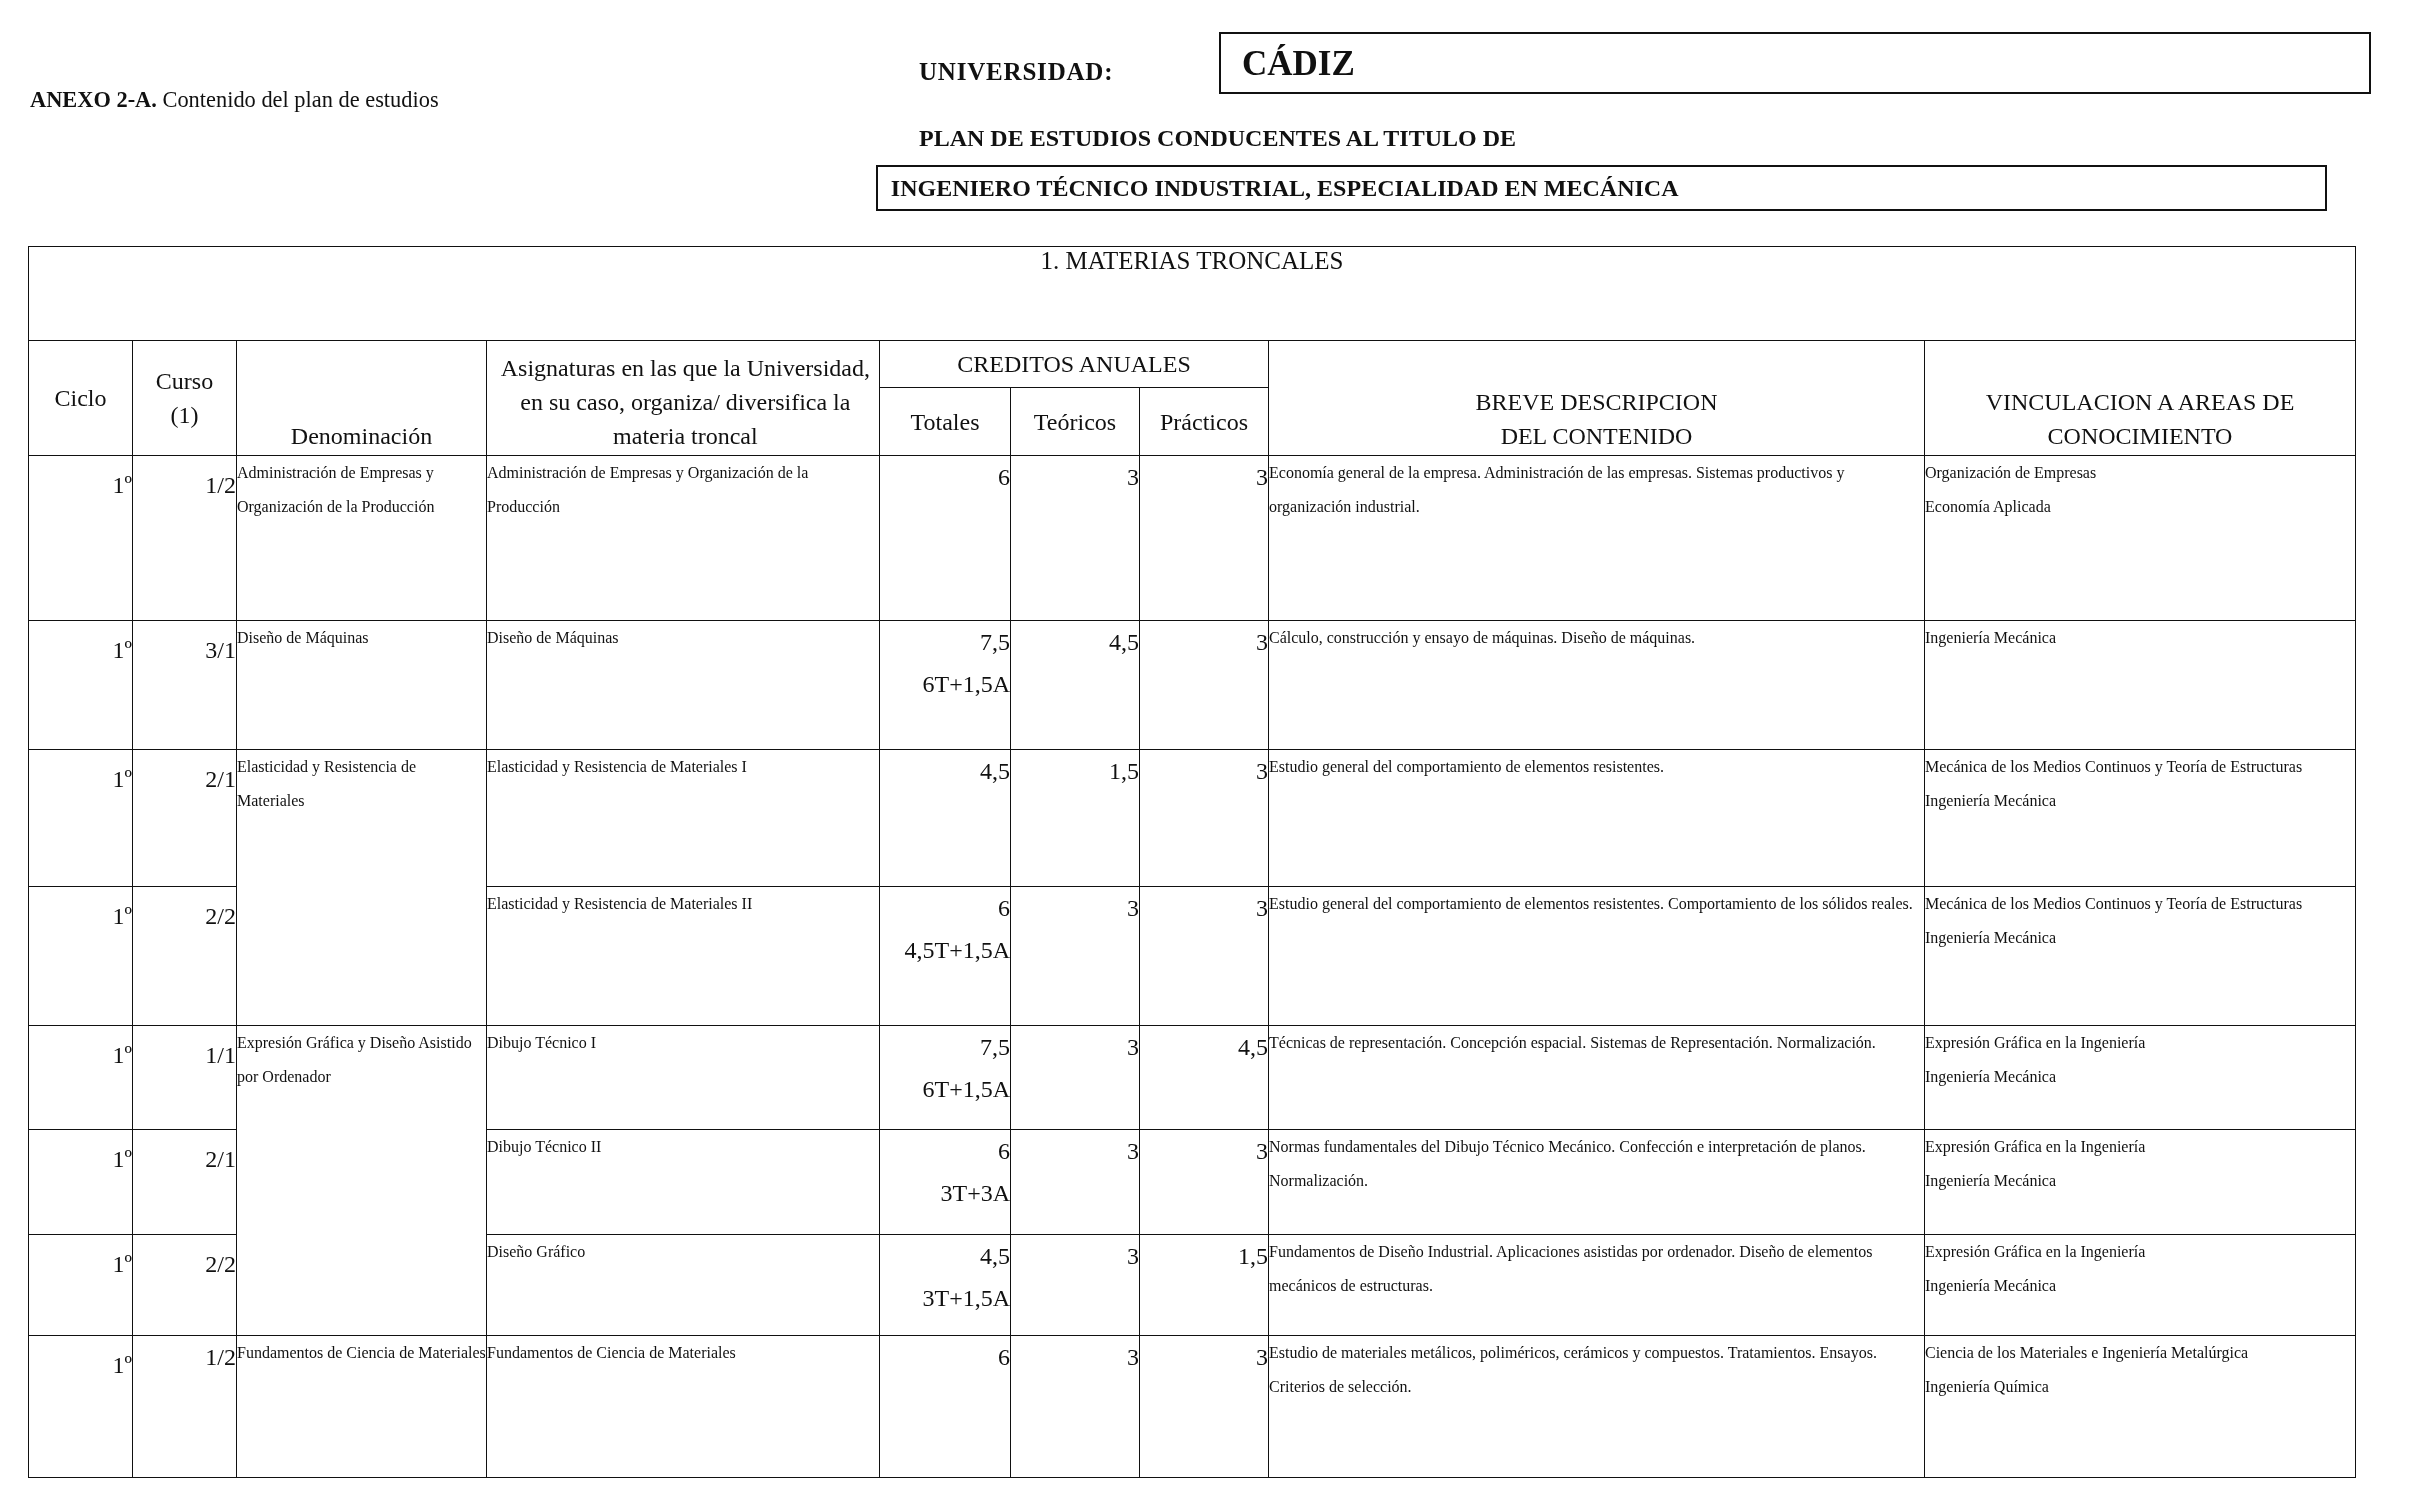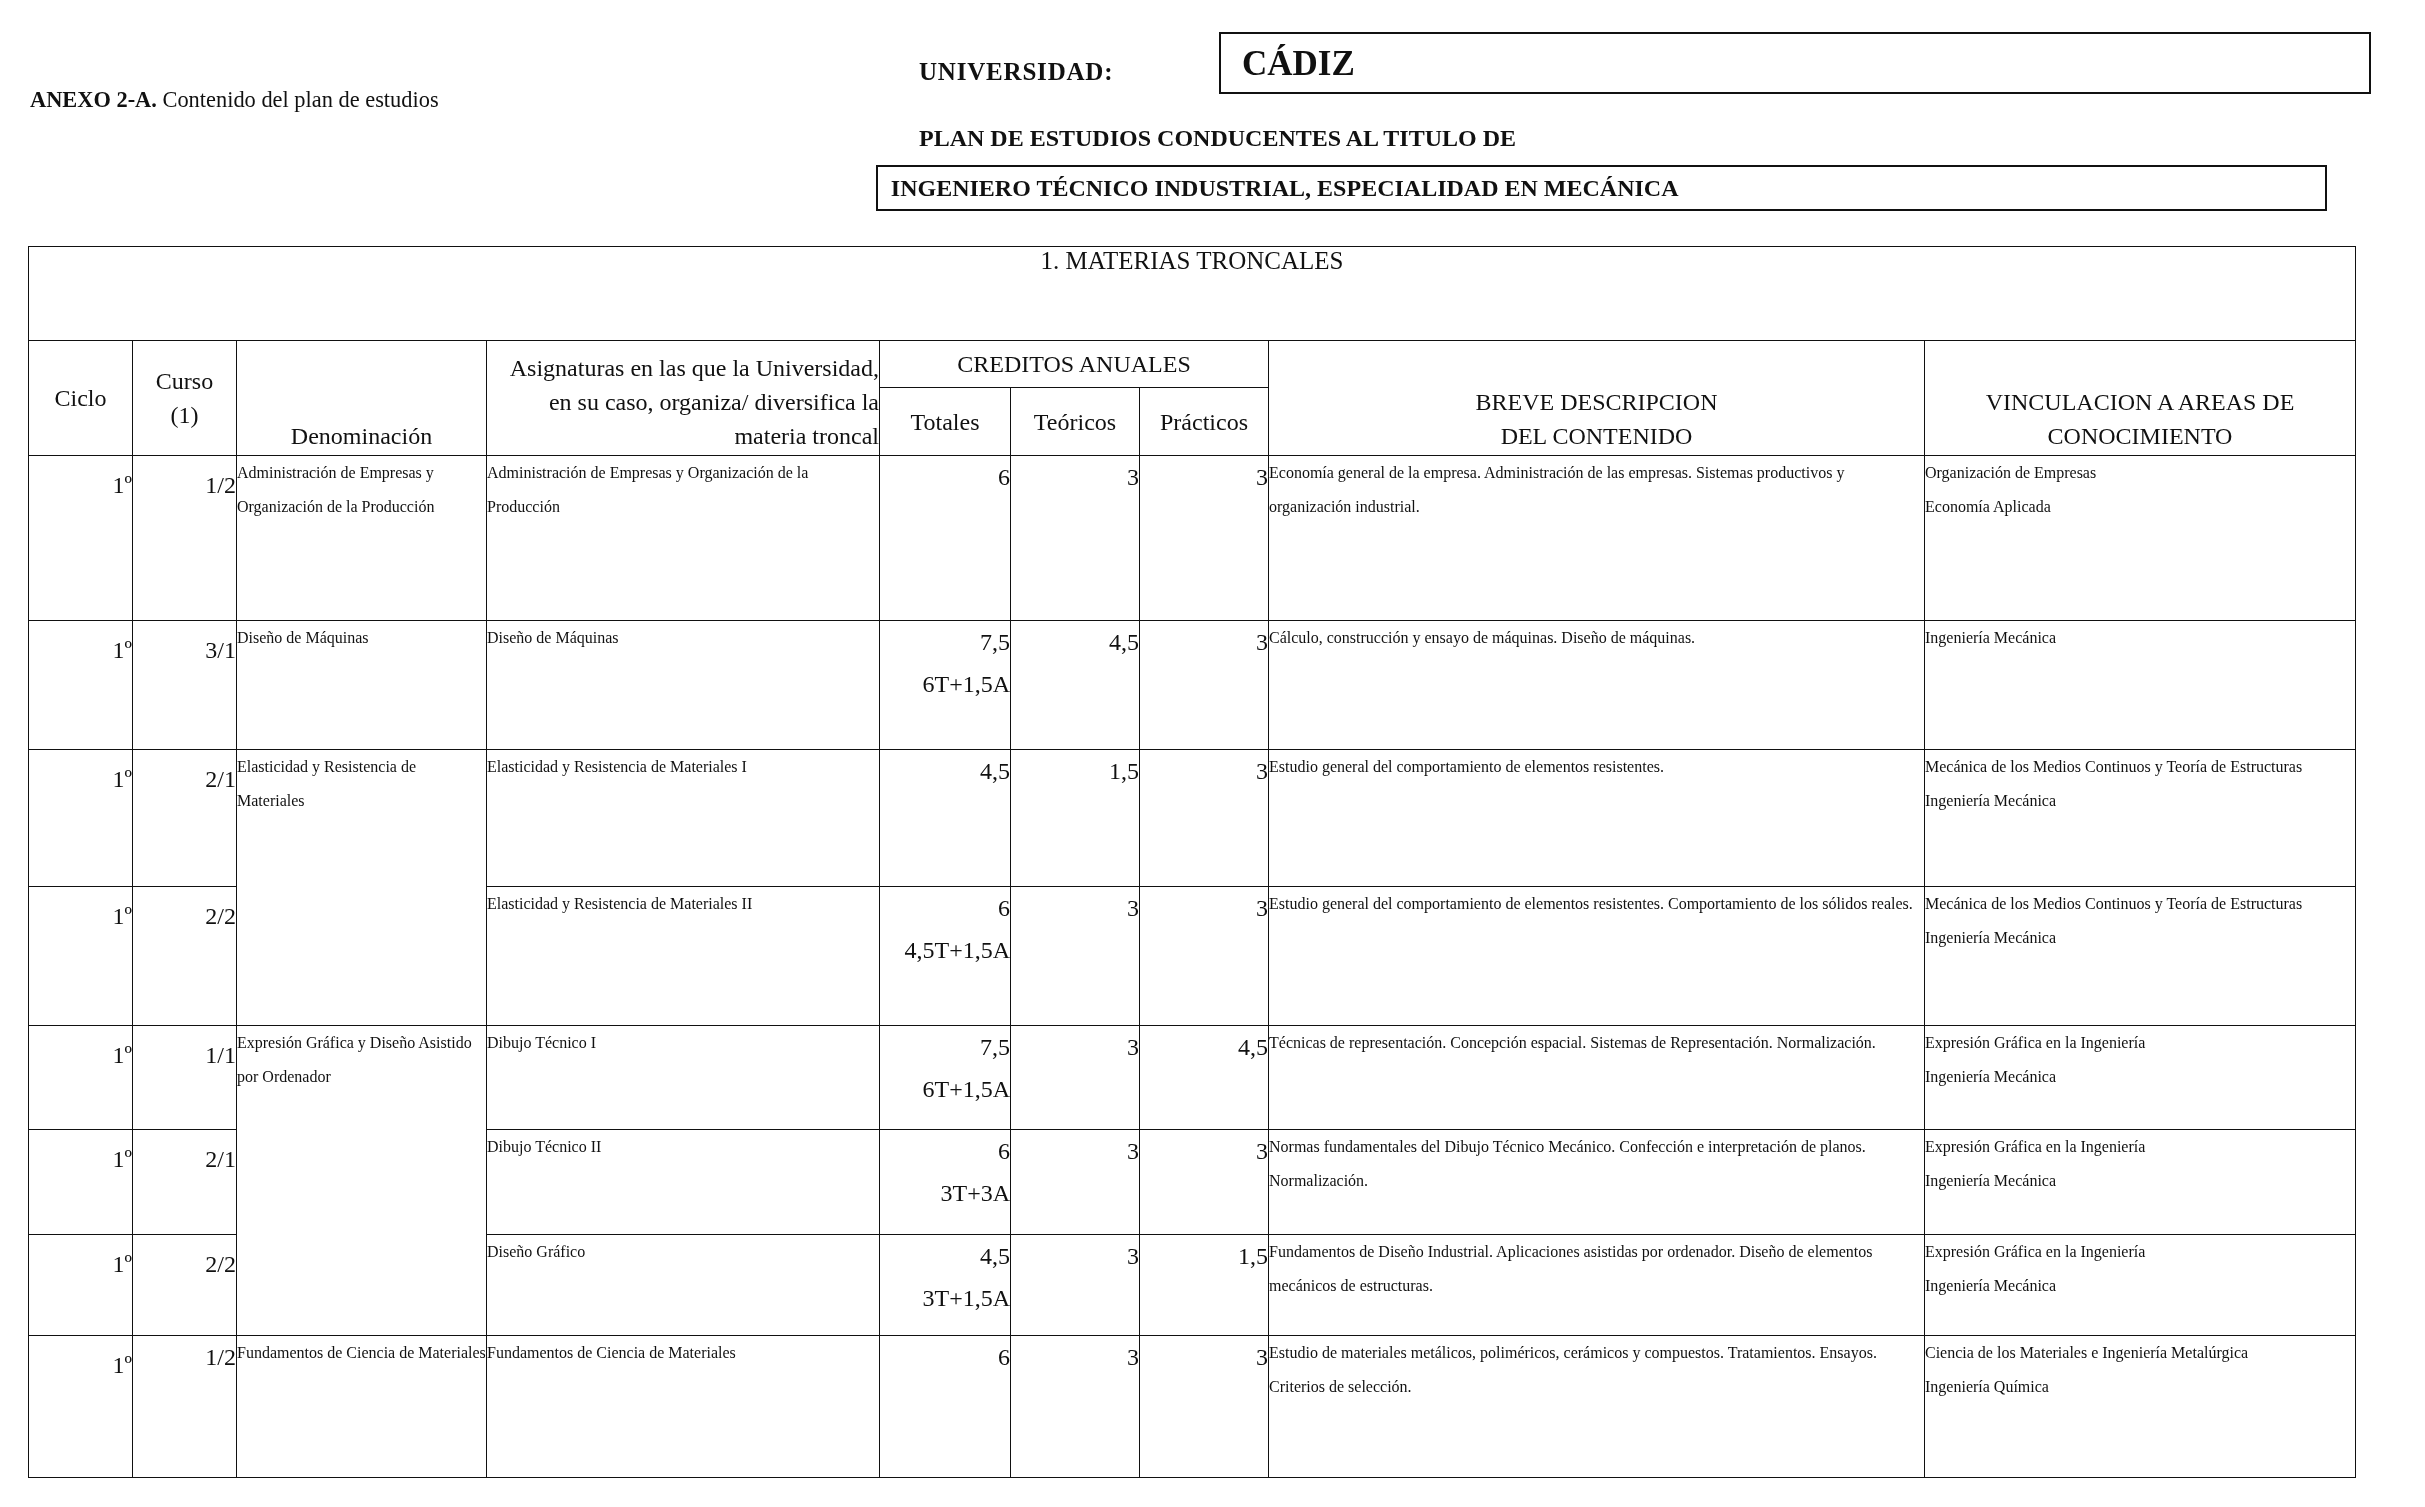--- a/index.html
+++ b/index.html
@@ -14,21 +14,21 @@
   .plan-label { left:919px; top:125px; font-size:24px; font-weight:bold; }
   .titulo-box { left:876px; top:165px; width:1451px; height:46px; border:2.4px solid #111; box-sizing:border-box; }
   .titulo-box span { position:absolute; left:12.8px; top:8px; font-size:24px; font-weight:bold; }
 
   table.main { position:absolute; left:28px; top:246px; width:2327px; border-collapse:collapse; table-layout:fixed;border-radius:25px; }
   table.main td, table.main th { border:1.6px solid #111; padding:0; vertical-align:top; font-weight:normal; }
   .title-row td { height:93px; vertical-align:bottom; text-align:center; font-size:25px; font-weight:bold; padding-bottom:8px; }
   .hdr th { font-size:24px; line-height:34px; }
   .hdr .bot { vertical-align:bottom; padding-bottom:1.6px; }
   .hdr .mid { vertical-align:middle; }
-  .hdr .left { text-align:right; padding-left:4.8px; }
+  .hdr .left { text-align:center; padding-left:4.8px; }
   .c { text-align:center; }
   td.cell { font-size:16px; line-height:34px; padding:4.8px 3.2px 0 3.2px;margin-top:32px; }
   td.num { text-align:right; font-size:24px; line-height:42px; padding-top:0; }
   .sub { display:block; }
 </style>
 </head>
 <body>
 
 <div class="abs anexo"><b>ANEXO 2-A.</b><span> Contenido del plan de estudios</span></div>
 

